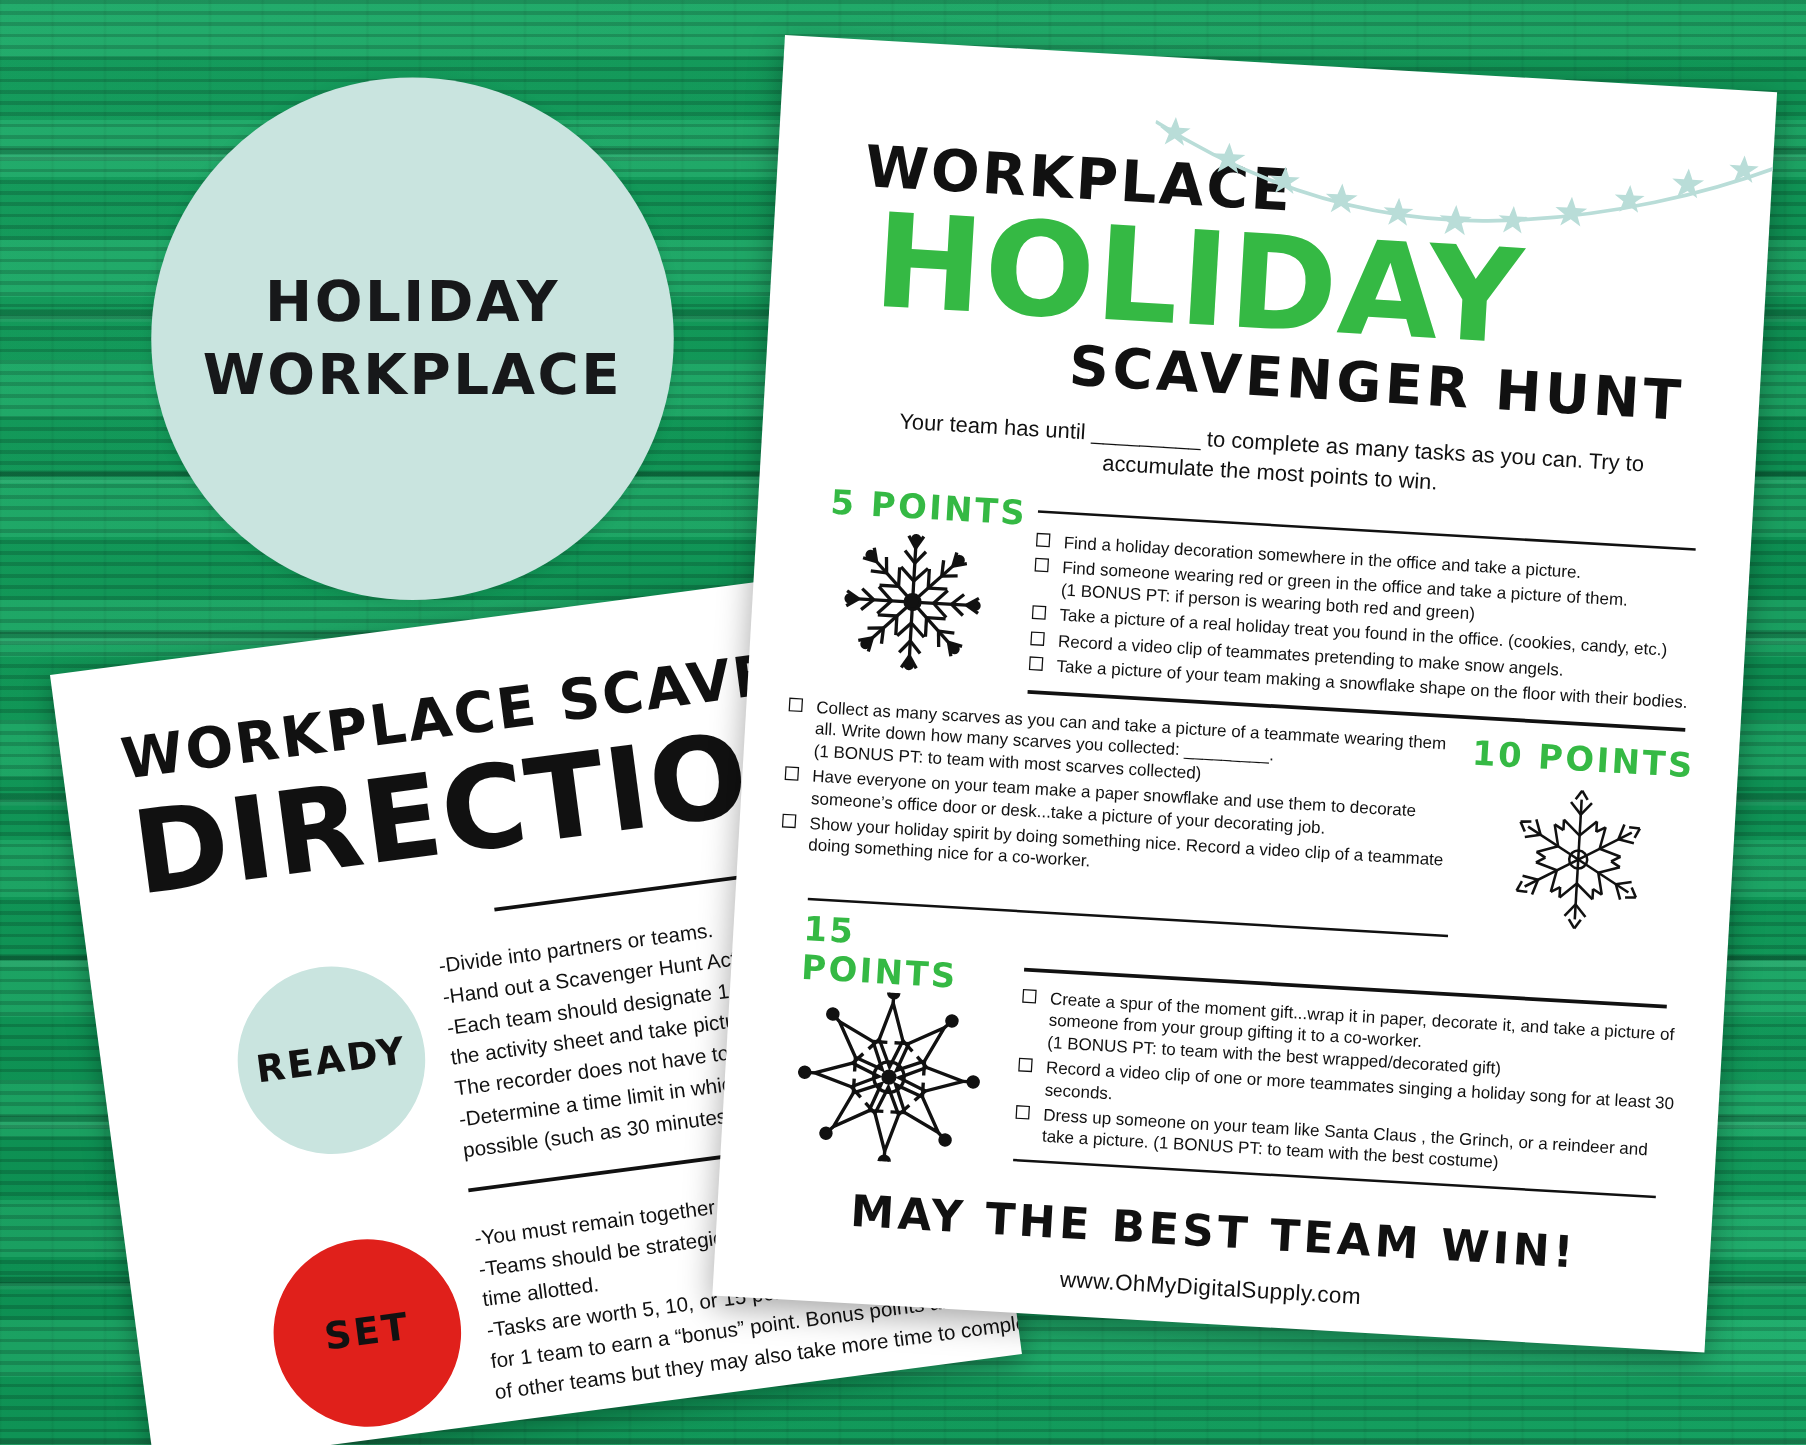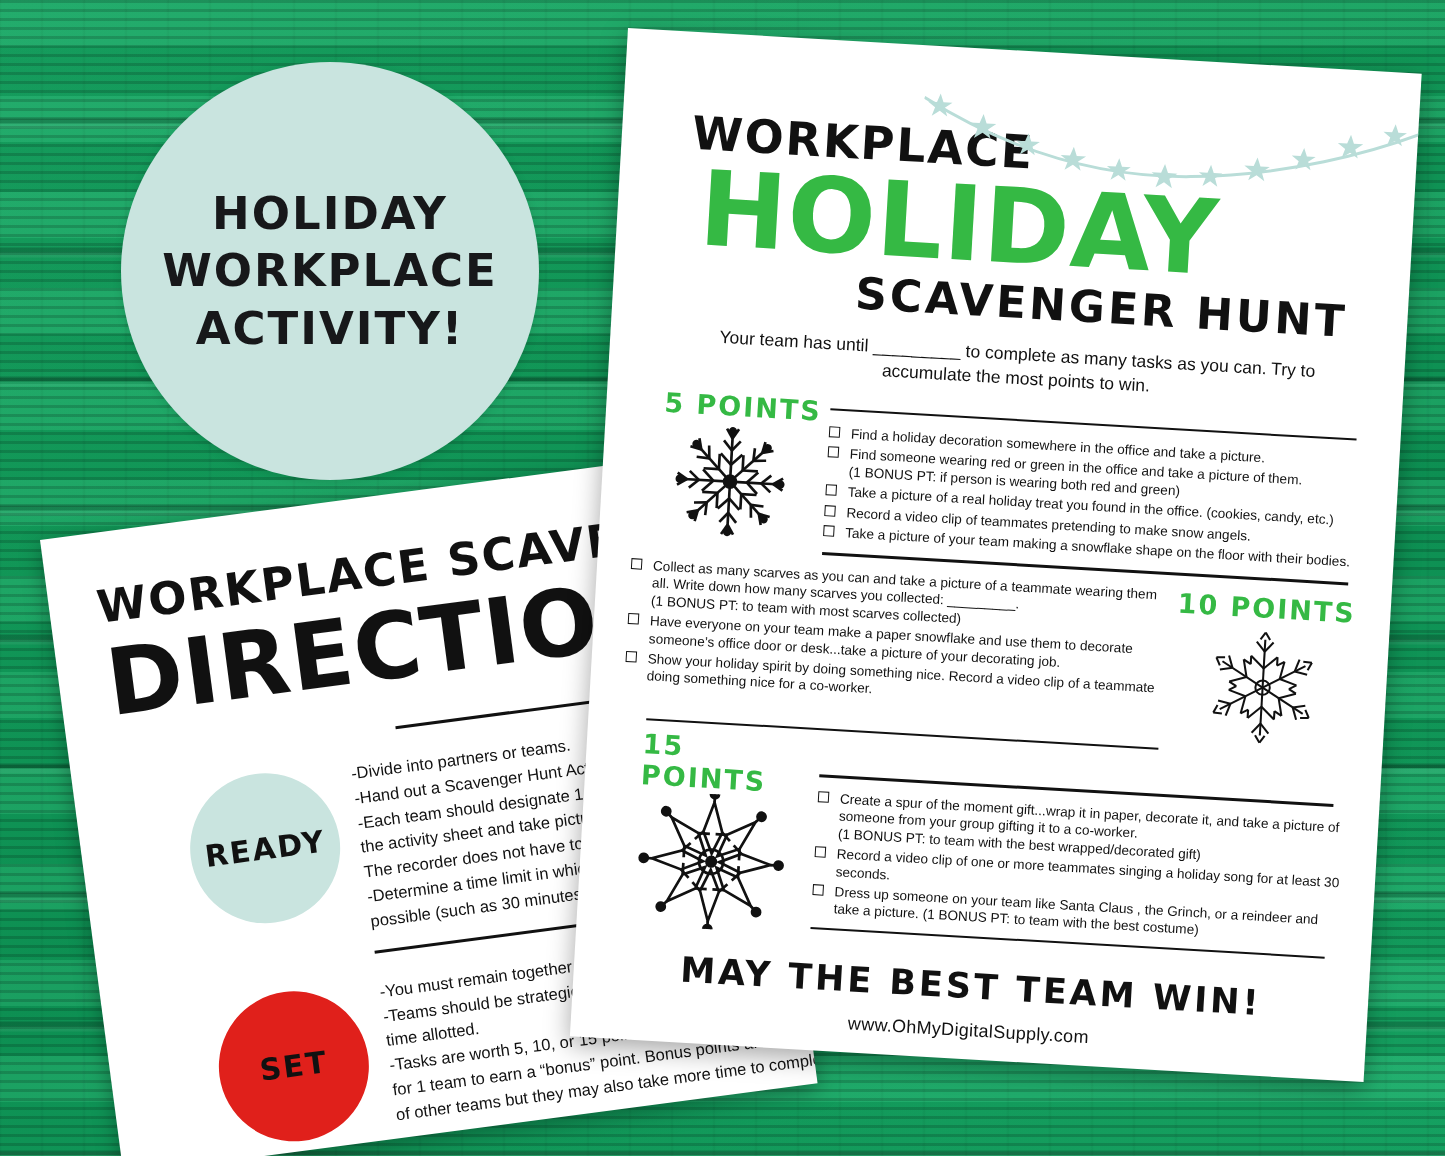--- a/index.html
+++ b/index.html
@@ -483,15 +483,14 @@
   </div>
 
   <div class="footer-win">MAY  THE  BEST  TEAM  WIN!</div>
   <div class="footer-url">www.OhMyDigitalSupply.com</div>
 </div>
 
 <div id="badge">
   <div class="badge-text">
     <div>HOLIDAY</div>
     <div>WORKPLACE</div>
-    <div>ACTIVITY!</div>
   </div>
 </div>
 
 </body></html>

